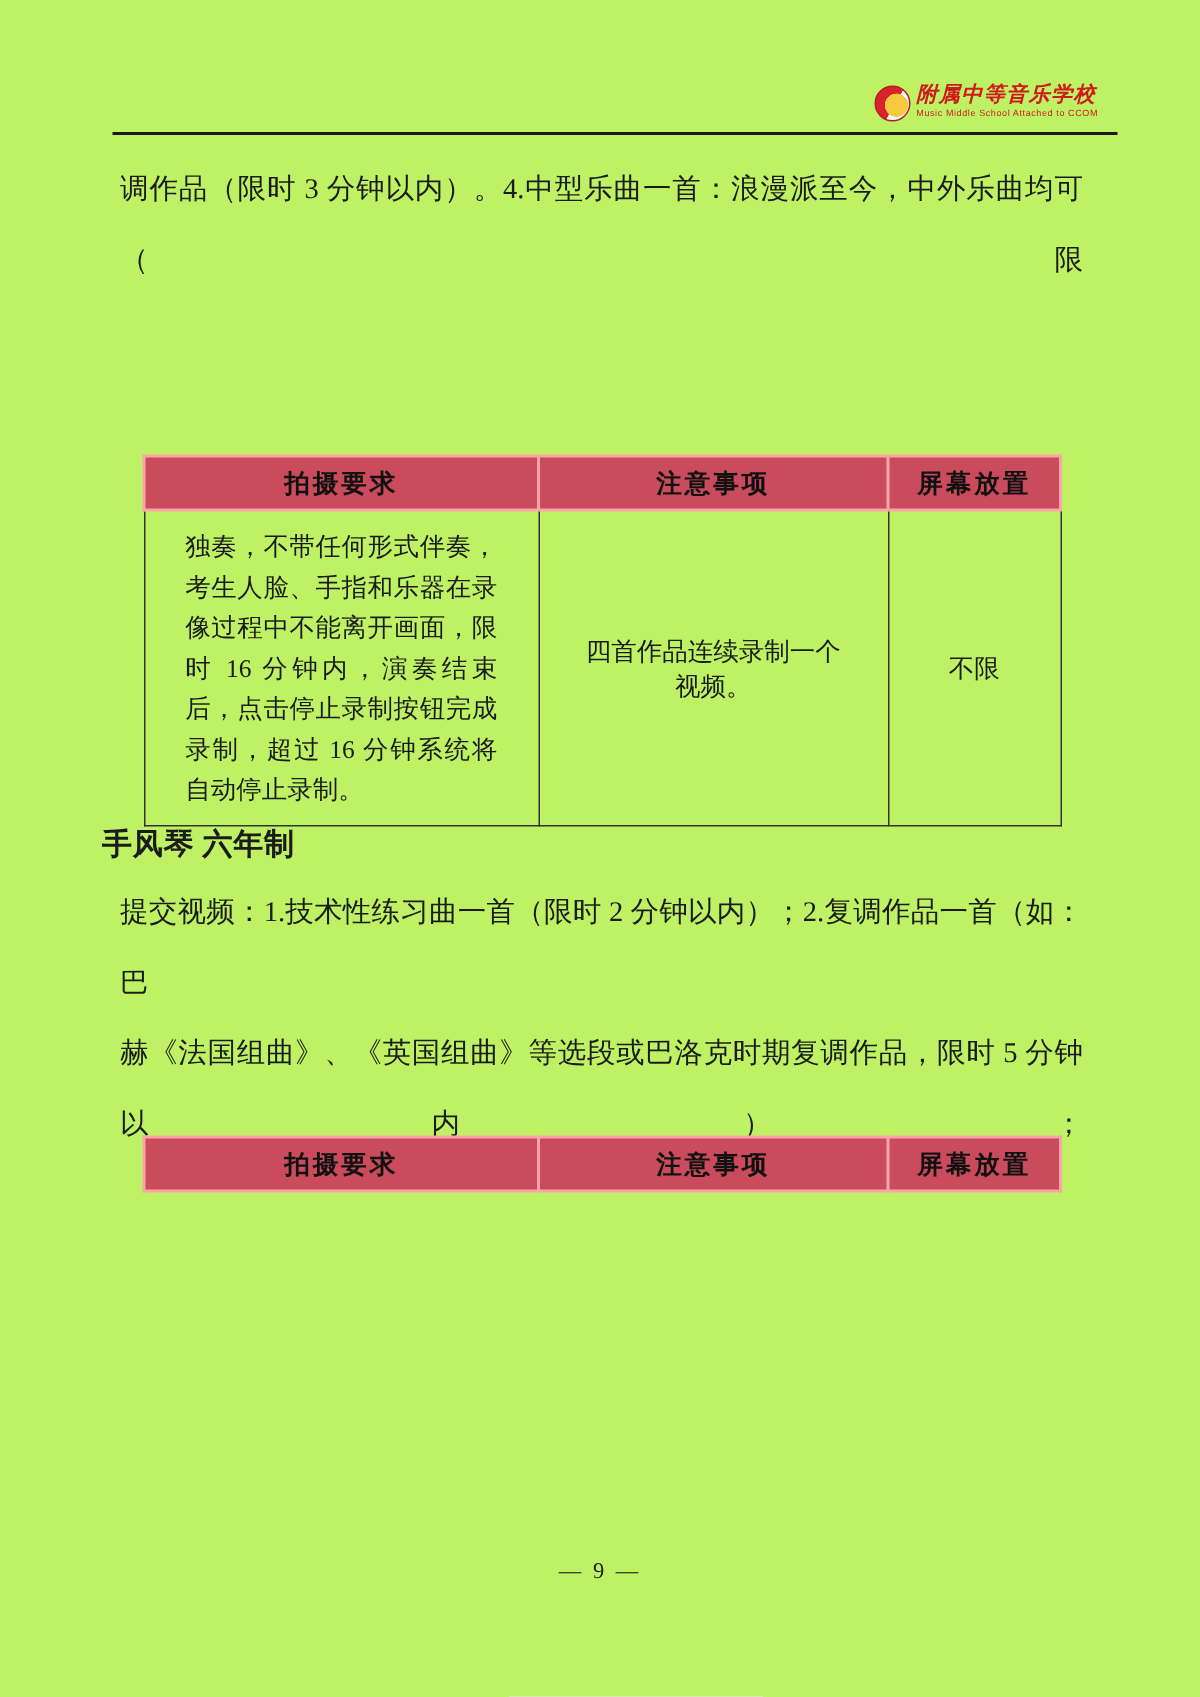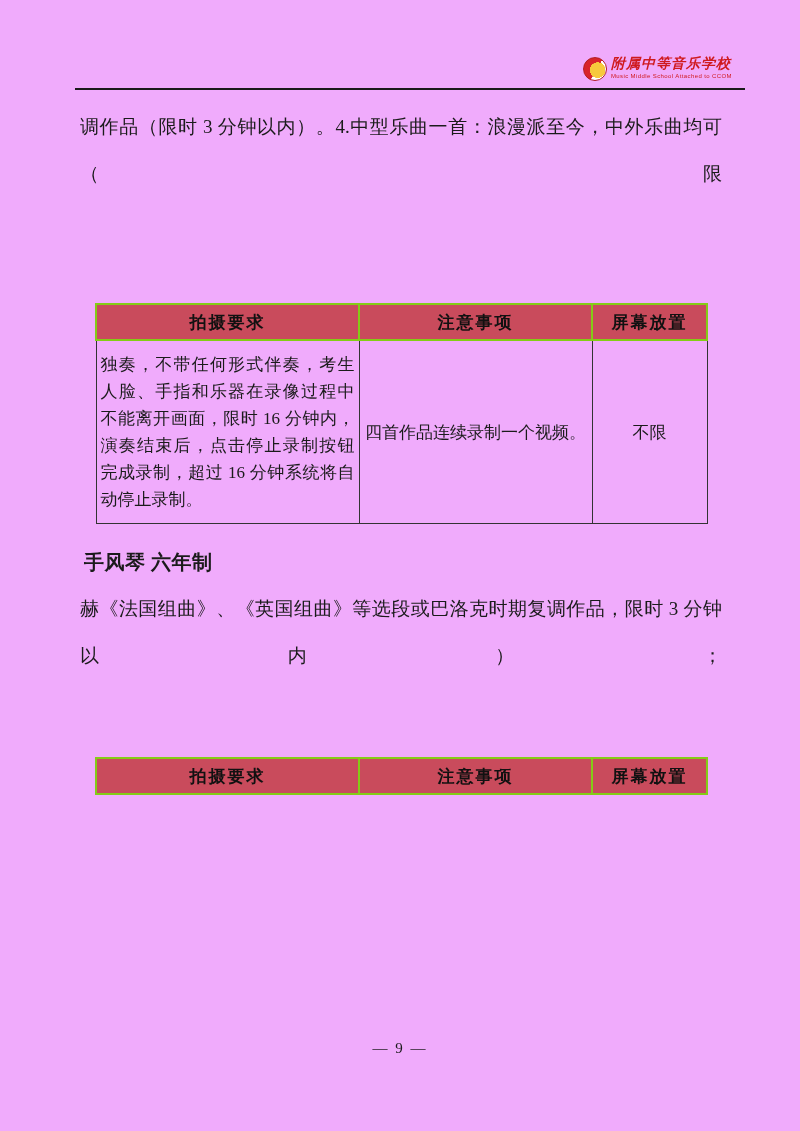--- a/index.html
+++ b/index.html
@@ -1,21 +1,21 @@
 <!DOCTYPE html>
 <html><head>
 <meta charset="utf-8">
 <style>
   * { margin:0; padding:0; box-sizing:border-box; }
   html,body { background:#e8e8e8; }
   .page {
     position:relative;
     width:800px; height:1131px;
     margin:0 auto;
-    background:#f0abfc;
+    background:#bef264;
     font-family:"Liberation Serif","DejaVu Serif",serif;
     color:#1b1b1b;
     overflow:hidden;
   }
 
   
   .logo {
     position:absolute; top:57px; right:68px;
     display:flex; align-items:flex-start; gap:4px;
   }
@@ -52,49 +52,49 @@
   .para .line { width:100%; white-space:nowrap; }
   .para .line.j {
     text-align:justify;
     text-align-last:justify;
     white-space:normal;
   }
   #para1 { top:103px; }
   #para2 { top:585px; }
 
   .section-heading {
-    position:absolute; left:84px; top:549px;
+    position:absolute; left:68px; top:549px;
     font-size:20px; font-weight:bold;
     letter-spacing:0.5px;
   }
 
   
   table.req {
     position:absolute; left:95px;
     width:611px; border-collapse:collapse;
     table-layout:fixed;
     font-size:17px;
   }
   #table1 { top:303px; }
   #table2 { top:757px; }
   table.req col.c1 { width:263px; }
   table.req col.c2 { width:233px; }
   table.req col.c3 { width:115px; }
   table.req th {
     background:#c94b5c;
-    border:2px solid #84cc16;
+    border:2px solid #fca5a5;
     height:36px;
     font-weight:600;
     color:#111;
     letter-spacing:2px;
   }
   table.req td {
     border:1px solid #333;
     vertical-align:middle;
-    padding:10px 4px;
+    padding:10px 27px;
   }
   table.req td.shoot {
     text-align:justify;
     line-height:27px;
   }
   table.req td.center { text-align:center; }
   #table1 td { height:164px; }
   #table2 td { height:178px; }
 
   
@@ -137,21 +137,22 @@
       <td class="shoot">独奏，不带任何形式伴奏，考生人脸、手指和乐器在录像过程中不能离开画面，限时 16 分钟内，演奏结束后，点击停止录制按钮完成录制，超过 16 分钟系统将自动停止录制。</td>
       <td class="center">四首作品连续录制一个视频。</td>
       <td class="center">不限</td>
     </tr>
   </tbody>
     </table>
 
   <div class="section-heading">手风琴 六年制</div>
 
   <div class="para" id="para2">
-    <div class="line j">赫《法国组曲》、《英国组曲》等选段或巴洛克时期复调作品，限时 3 分钟以内）；</div>
+    <div class="line j">提交视频：1.技术性练习曲一首（限时 2 分钟以内）；2.复调作品一首（如：巴</div>
+    <div class="line j">赫《法国组曲》、《英国组曲》等选段或巴洛克时期复调作品，限时 5 分钟以内）；</div>
   </div>
 
   <table class="req" id="table2">
     <colgroup>
         <col class="c1">
         <col class="c2">
         <col class="c3">
       </colgroup>
     <tbody>
         <tr>

